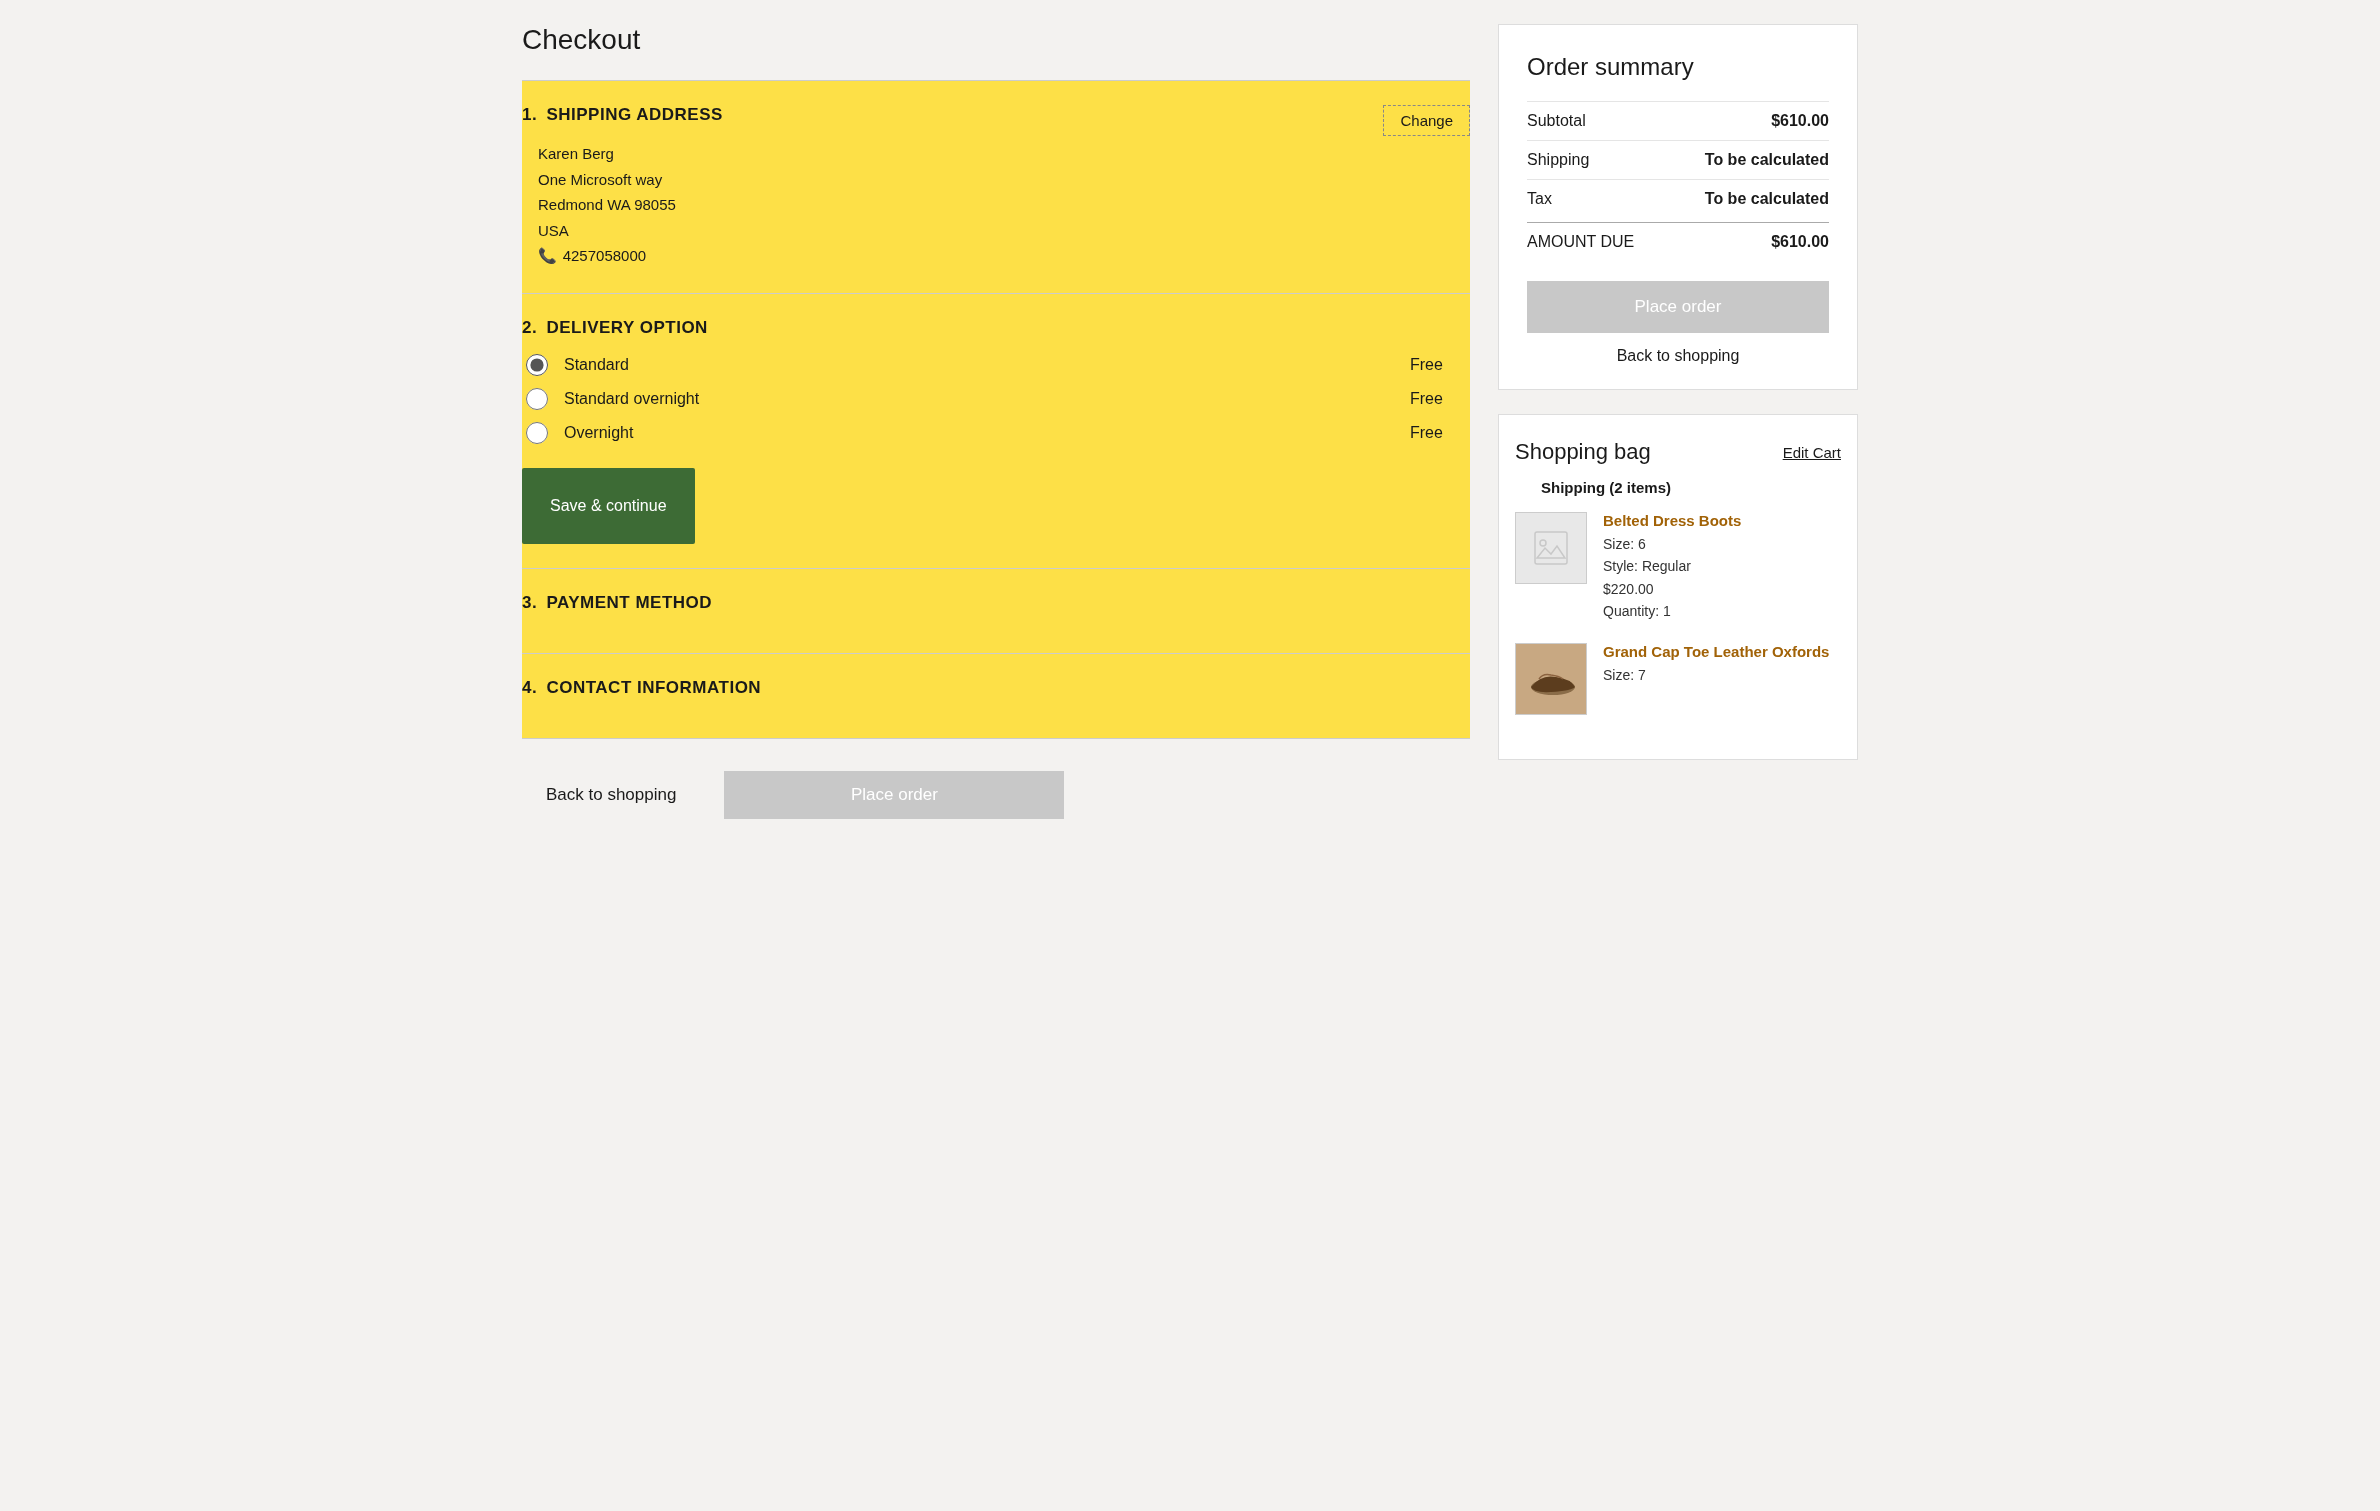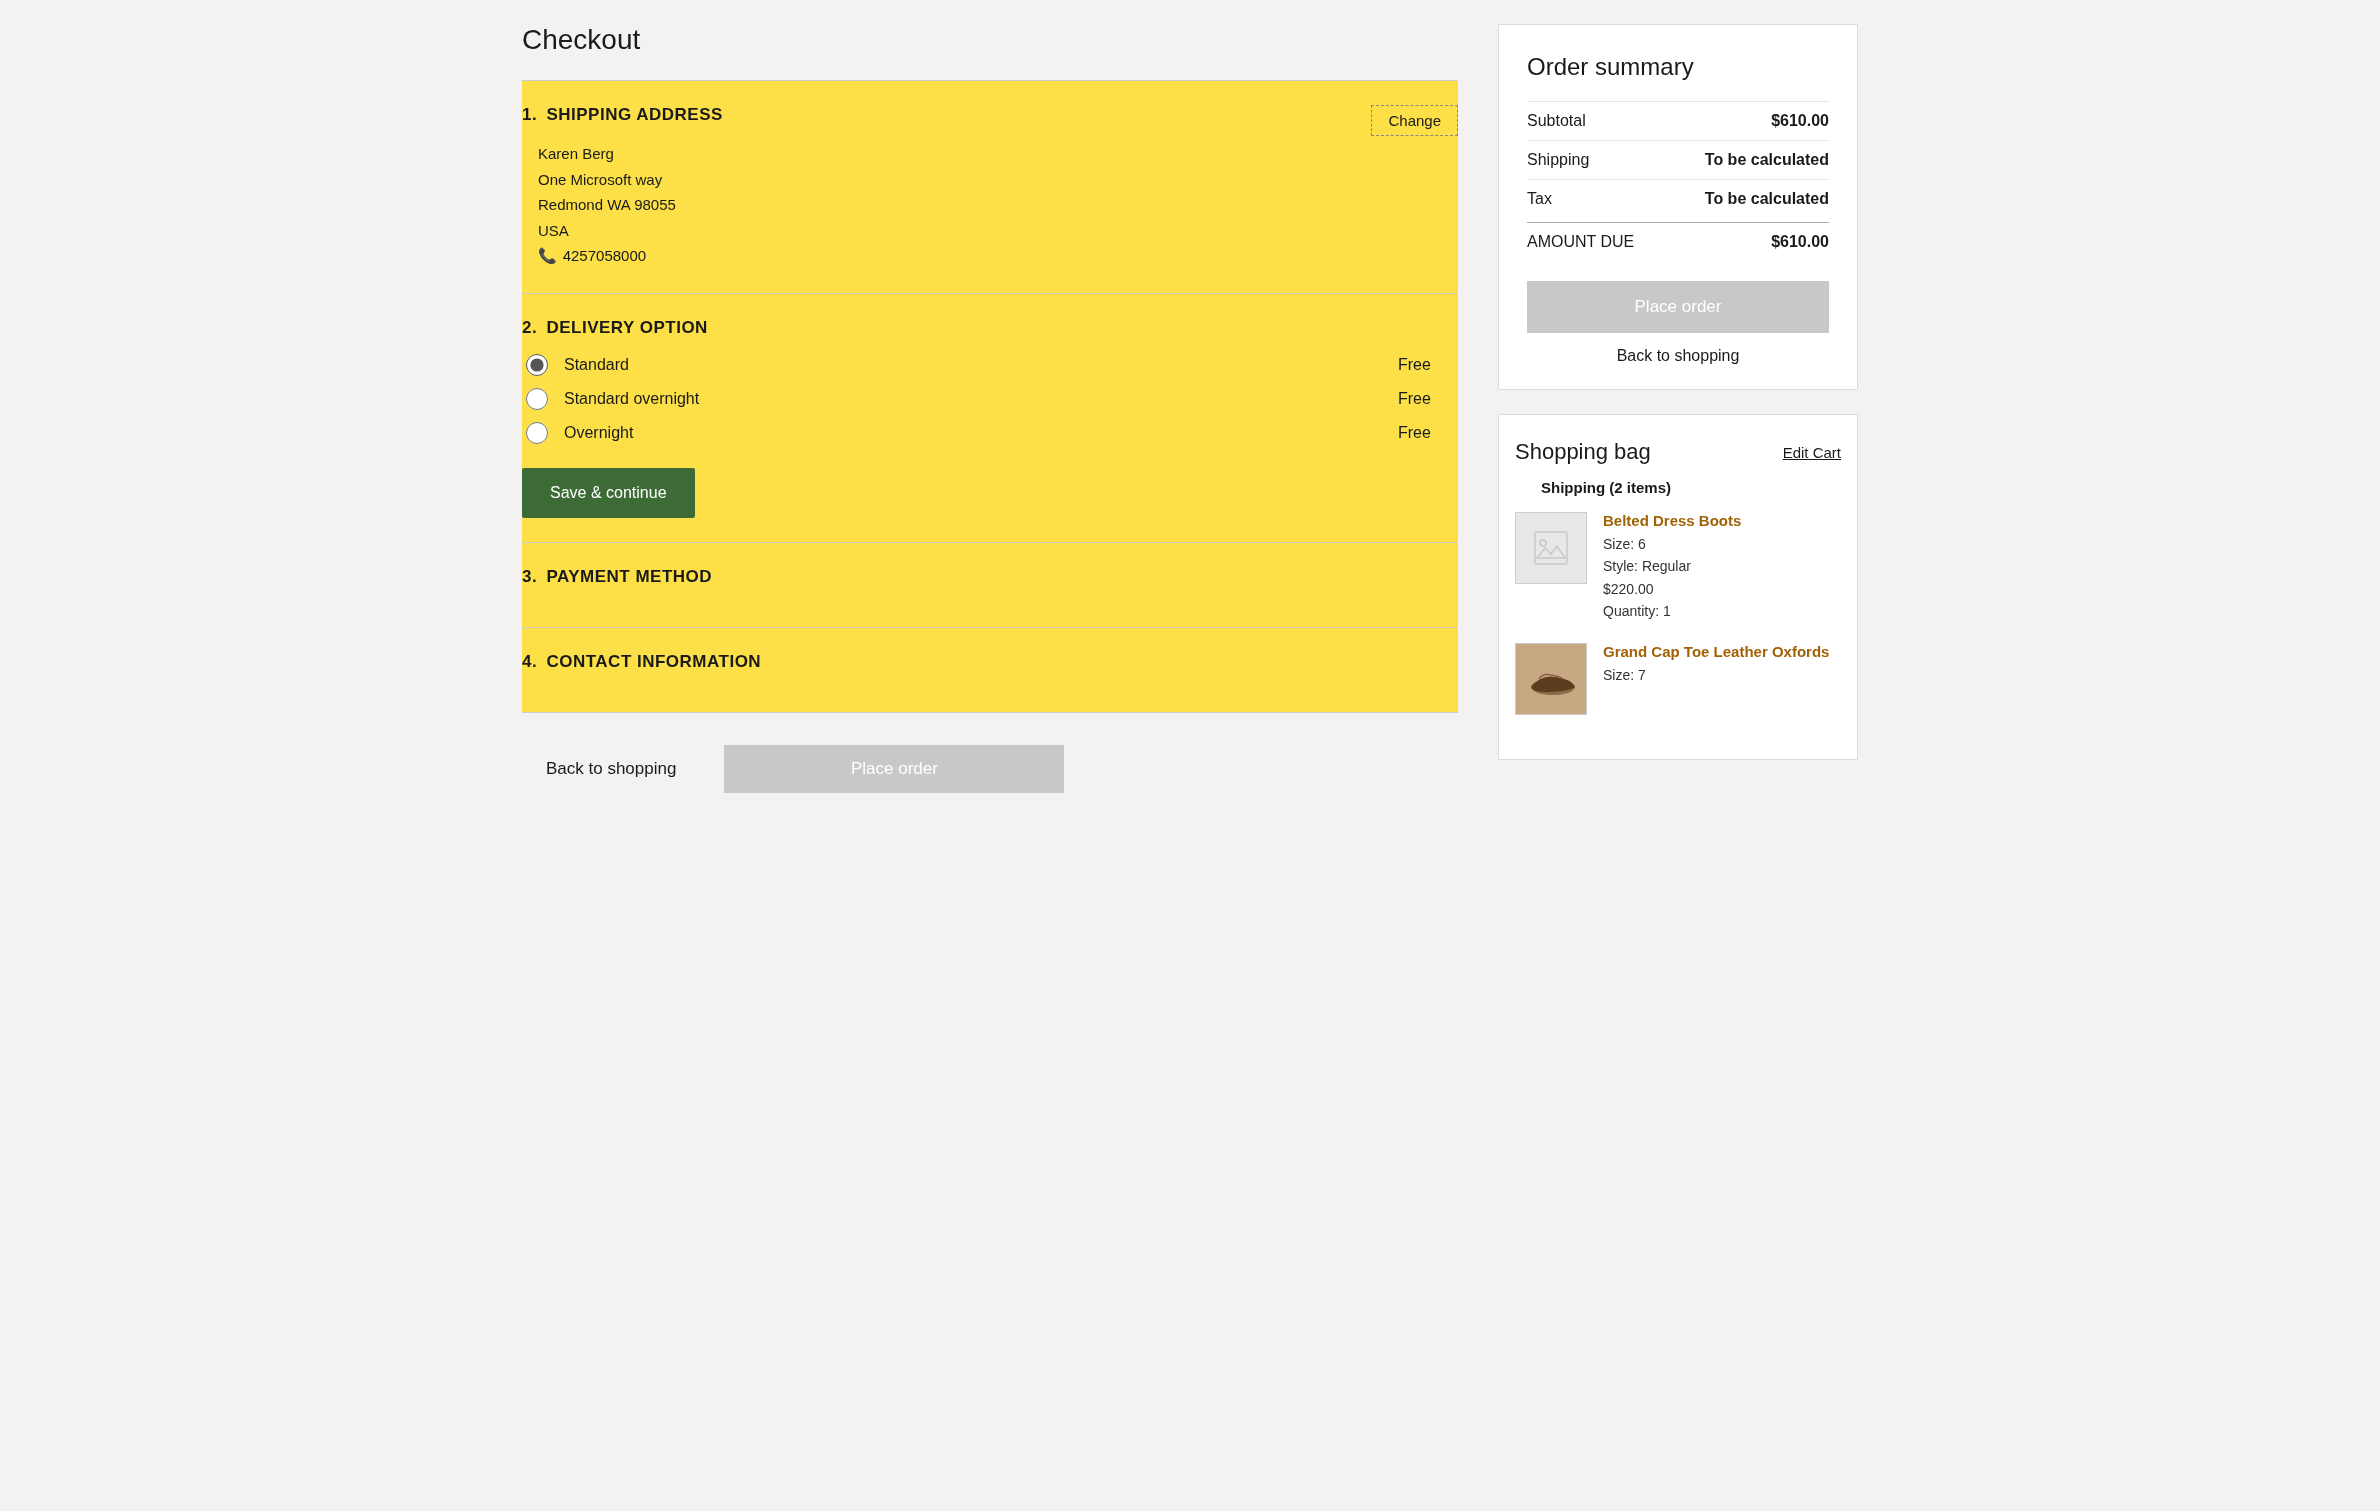--- a/index.html
+++ b/index.html
@@ -7,21 +7,21 @@
       font-family: "Segoe UI", Arial, sans-serif;
       background: #f3f2f0;
       color: #1a1a1a;
       font-size: 16px;
     }
     .page-container {
       max-width: 1400px;
       margin: 0 auto;
       padding: 24px 32px;
       display: flex;
-      gap: 40px;
+      gap: 28px;
       align-items: flex-start;
     }
     .main-content {
       flex: 1;
       min-width: 0;
     }
     .page-title {
       font-size: 28px;
       font-weight: 400;
       margin-bottom: 24px;
@@ -95,21 +95,21 @@
     .delivery-option-price {
       font-size: 16px;
       color: #1a1a1a;
       min-width: 60px;
     }
     .save-continue-btn {
       margin-top: 24px;
       background: #3d6b35;
       color: #fff;
       border: none;
-      padding: 16px 28px;
+      padding: 29px 28px;
       font-size: 16px;
       cursor: pointer;
       font-weight: 500;
       border-radius: 2px;
     }
     .bottom-actions {
       display: flex;
       gap: 24px;
       padding: 32px 0 16px 0;
       align-items: center;

